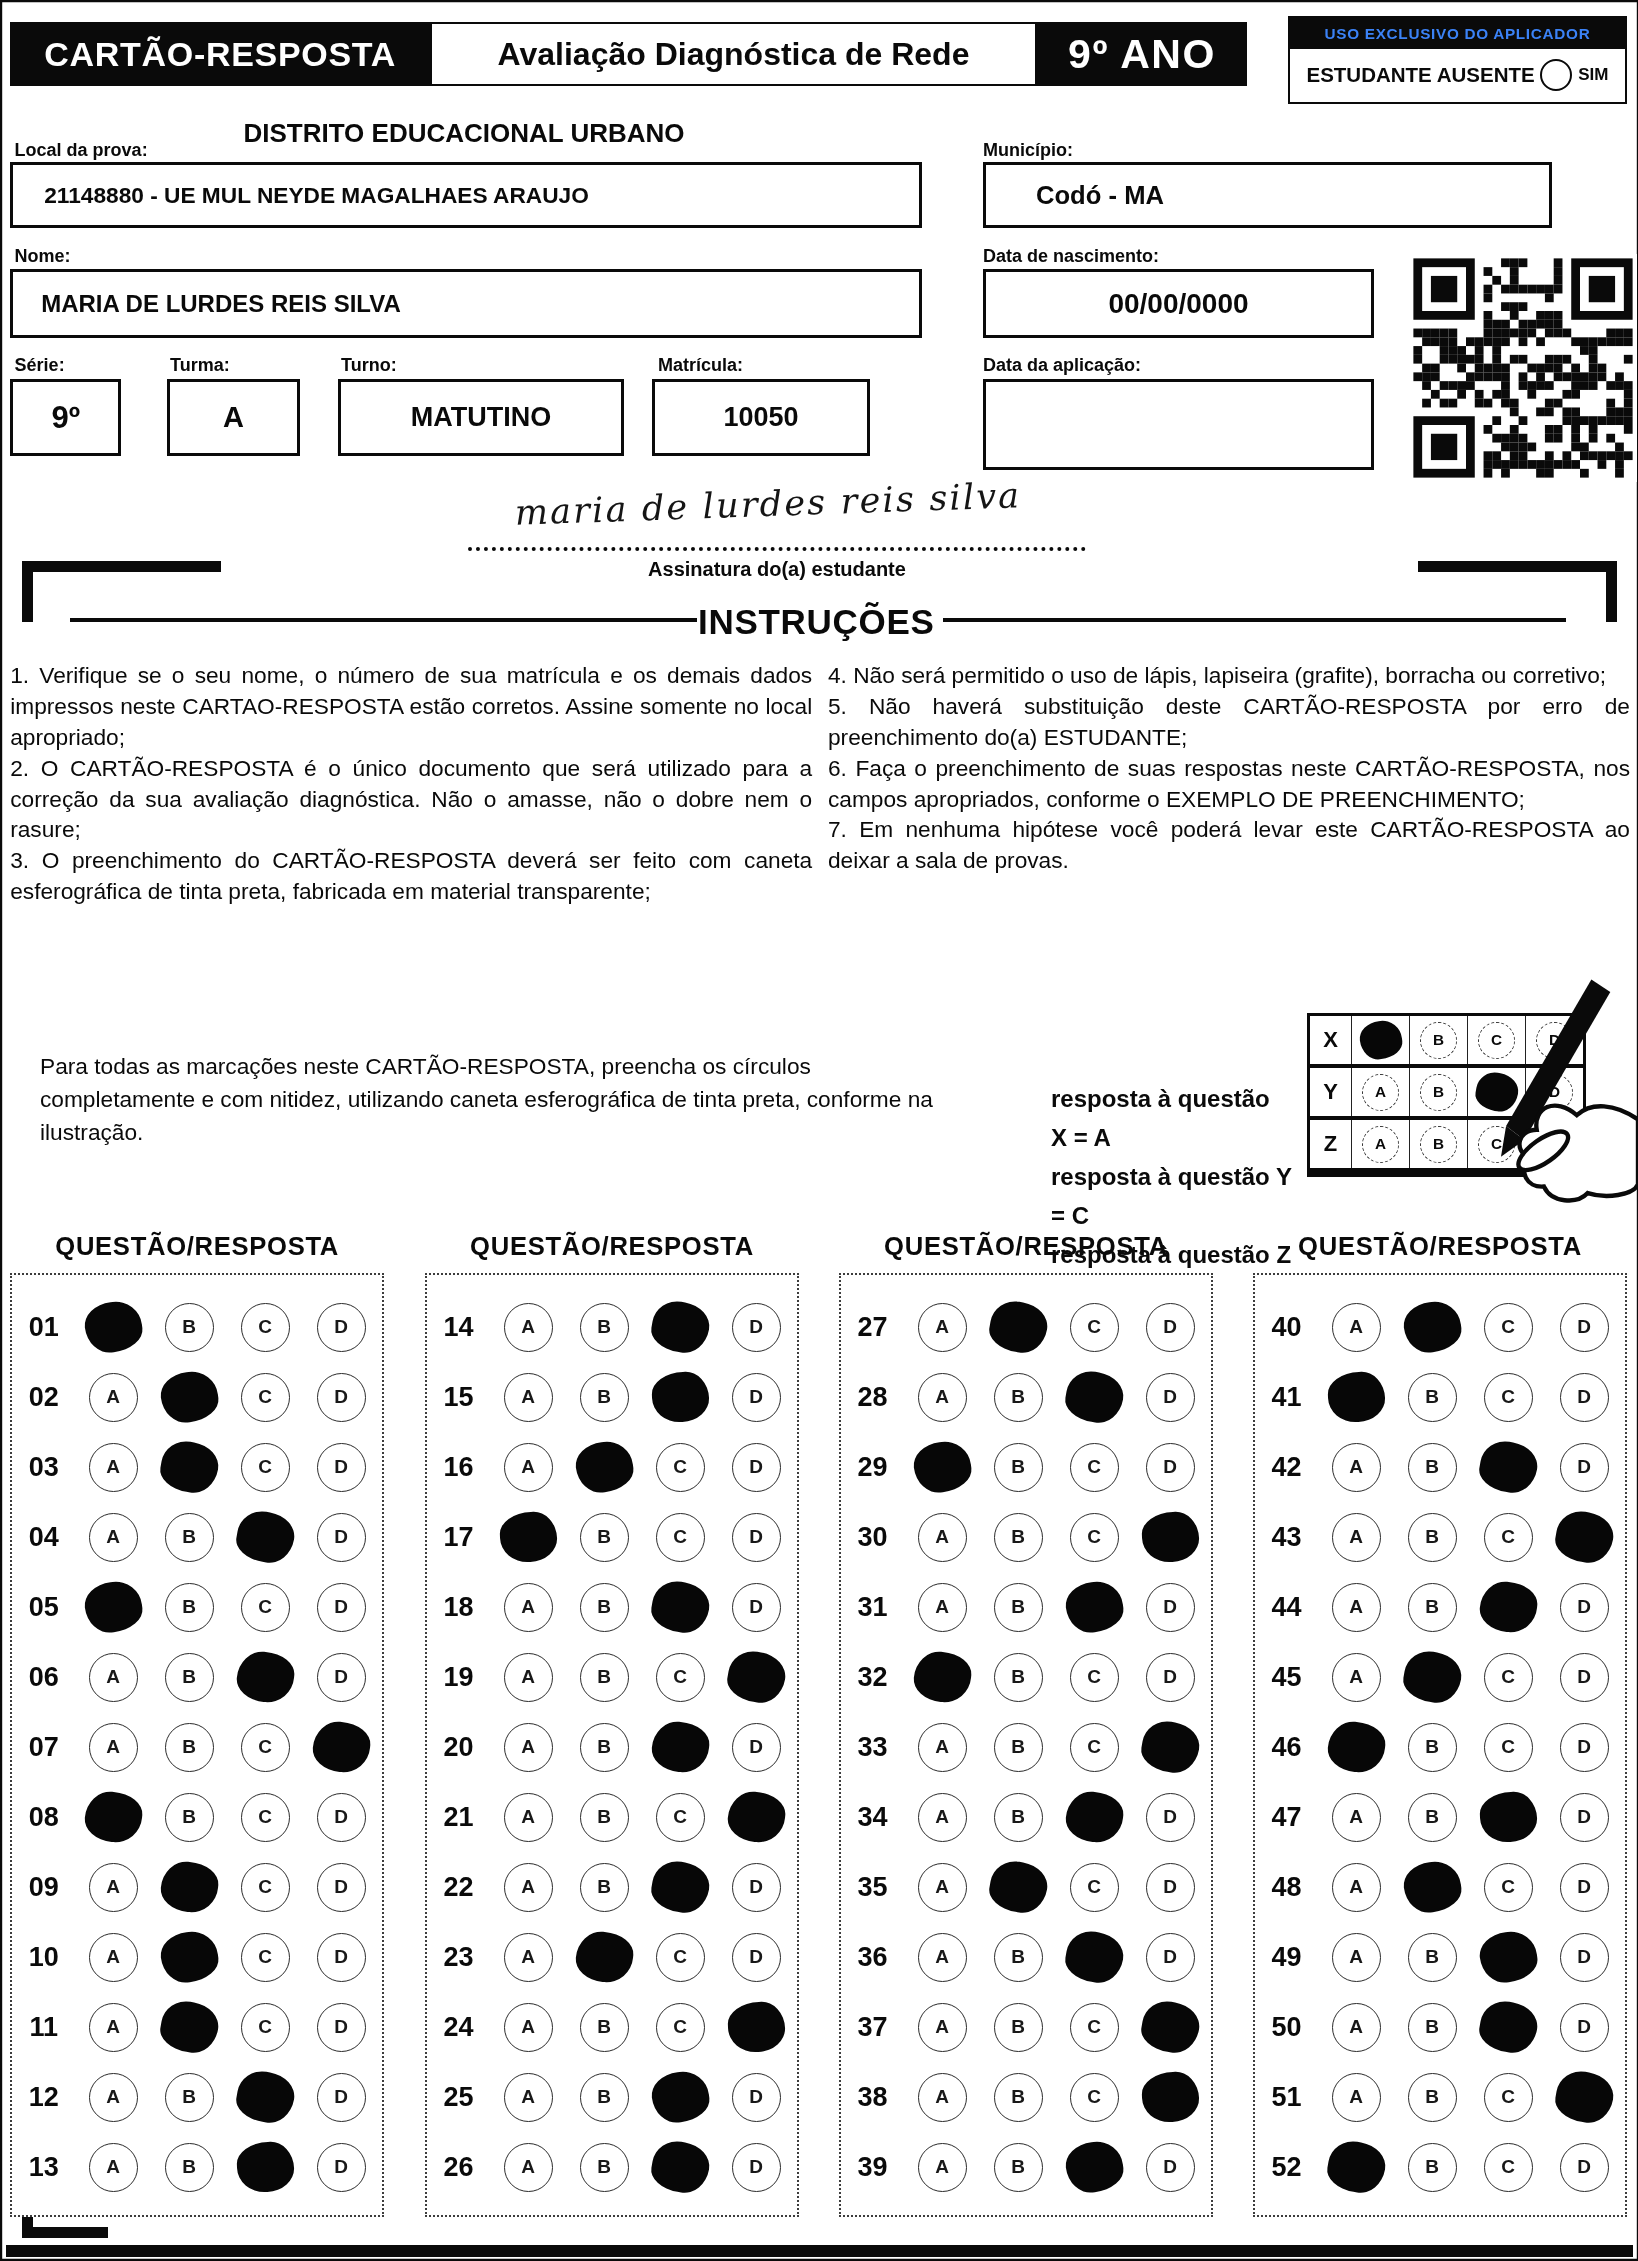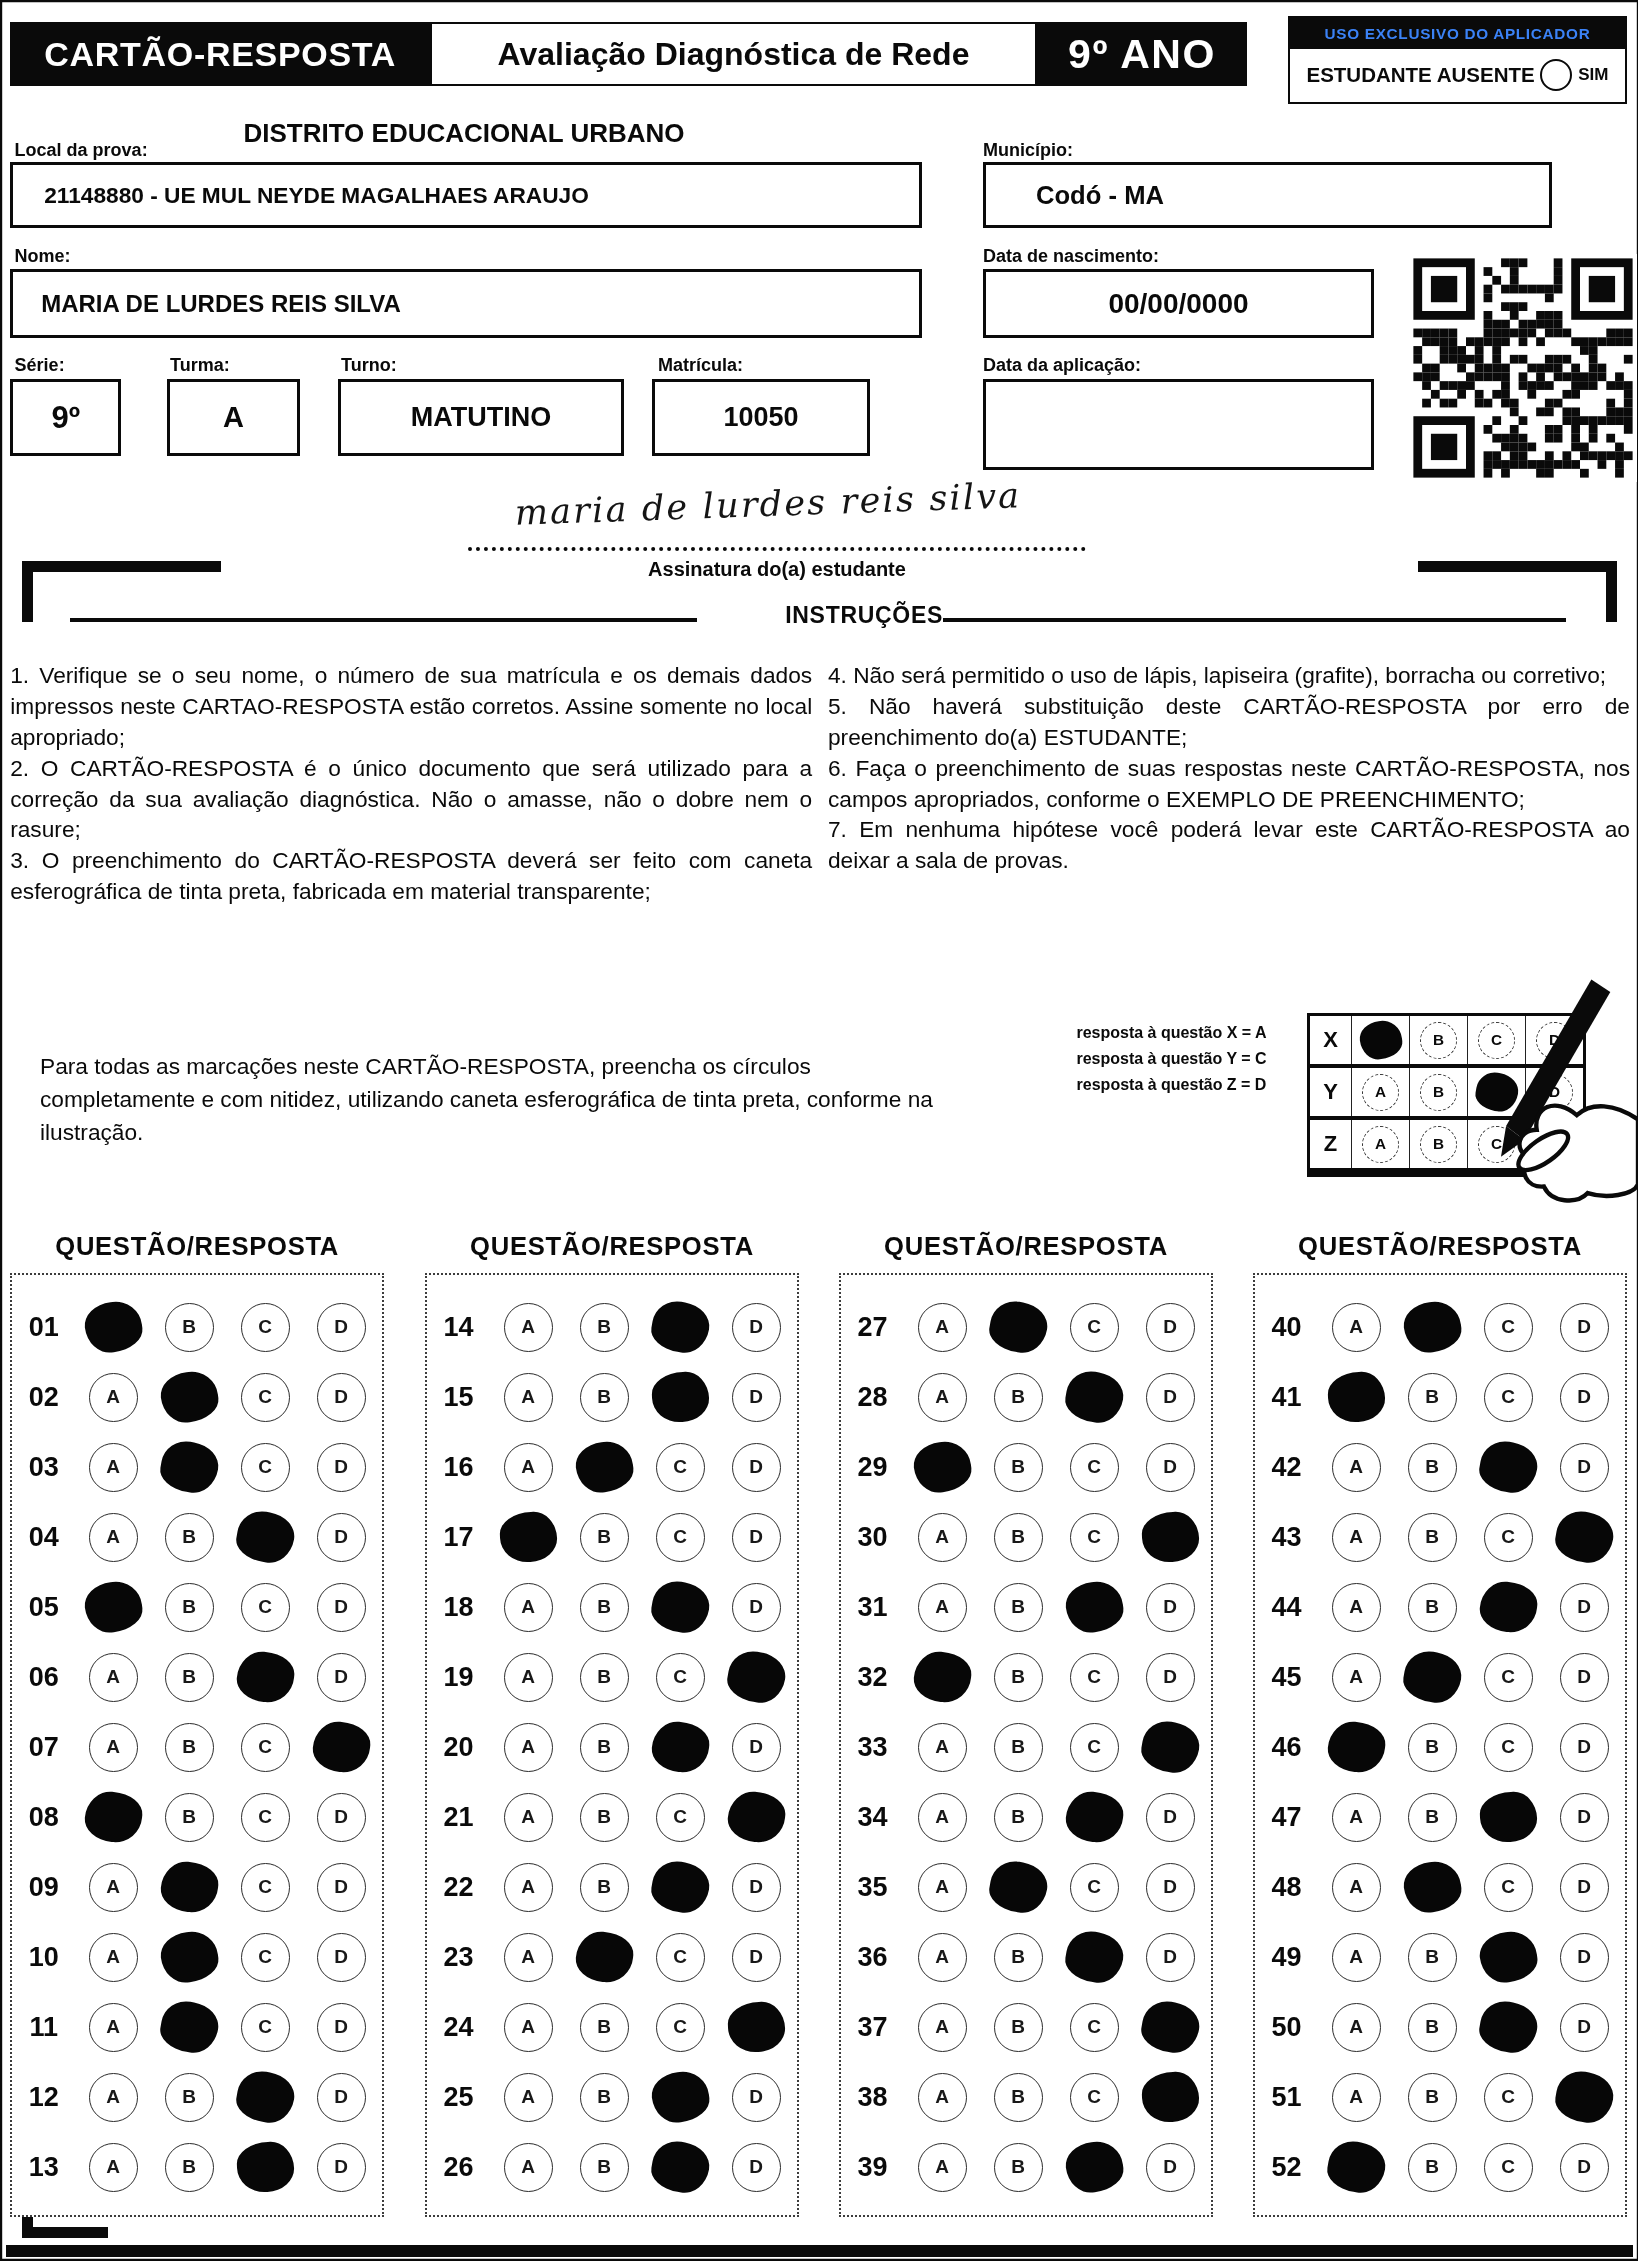--- a/index.html
+++ b/index.html
@@ -25,26 +25,26 @@
   #hdr-app .body .t2{font-size:17px;font-weight:bold;}
   
   #sig-script{left:439px;top:484px;width:658px;text-align:center;font-family:"DejaVu Serif",serif;
               font-style:italic;font-size:35px;letter-spacing:2.2px;transform:rotate(-2deg);color:#151515;}
   #sig-line{left:468px;top:547px;width:618px;border-bottom:4.4px dotted #0a0a0a;}
   #sig-label{left:468px;top:558px;width:618px;text-align:center;font-weight:bold;font-size:20px;}
   
   .cm{background:#0a0a0a;position:absolute;}
   
   .ins-line{position:absolute;top:618px;height:4.4px;background:#0a0a0a;}
-  #ins-title{left:698px;top:602px;width:245px;text-align:right;font-size:23px;font-weight:bold;letter-spacing:0.7px;}
+  #ins-title{left:698px;top:602px;width:245px;text-align:left;font-size:35px;font-weight:bold;letter-spacing:0.7px;}
   .ins-col{position:absolute;top:660px;width:802px;}
   .ins-col p{margin:0;font-size:22.7px;line-height:1.36;text-align:justify;}
   
   #ex-par{left:40px;top:1050px;width:903px;font-size:22.7px;line-height:1.46;}
-  #ex-legend{left:1051px;top:1020px;width:241px;font-size:16px;font-weight:bold;line-height:1.62;text-align:center;}
+  #ex-legend{left:1051px;top:1080px;width:241px;font-size:24px;font-weight:bold;line-height:1.62;}
   #ex-table{left:1307px;top:1013px;border:3.7px solid #0a0a0a;background:#fff;}
   .ex-row{display:flex;border-bottom:4.4px solid #0a0a0a;}
   .ex-row:last-child{border-bottom:6.6px solid #0a0a0a;}
   .ex-label{width:41px;height:48px;display:flex;align-items:center;justify-content:center;
             font-size:22px;font-weight:bold;border-right:1.5px solid #222;}
   .ex-cell{width:57px;height:48px;display:flex;align-items:center;justify-content:center;border-right:1.5px solid #222;position:relative;}
   .ex-cell:last-child{border-right:none;}
   .ex-circ{width:35px;height:35px;border:1.5px dashed #333;border-radius:50%;display:flex;align-items:center;justify-content:center;font-size:15.3px;font-weight:bold;}
   #hand-svg{left:1466px;top:979px;z-index:6;}
   

